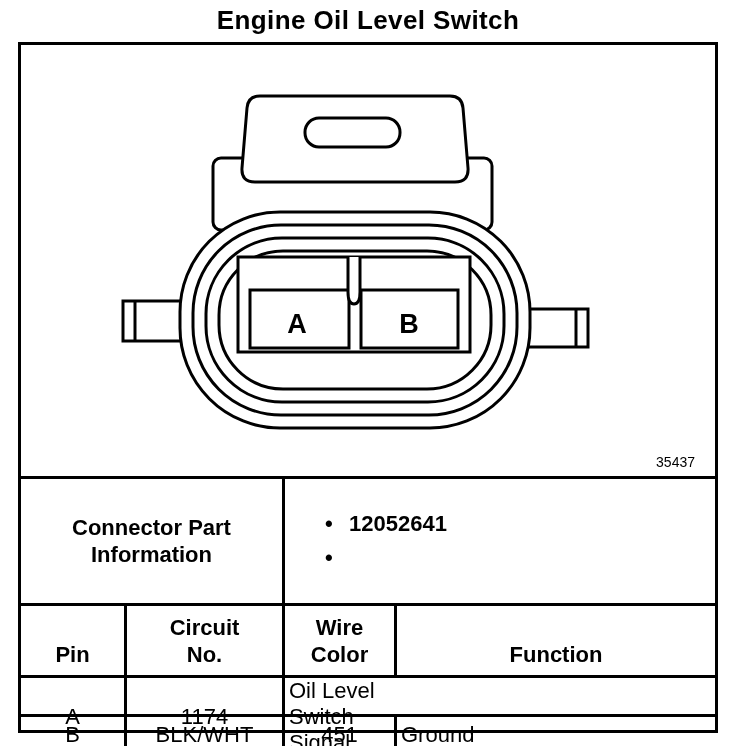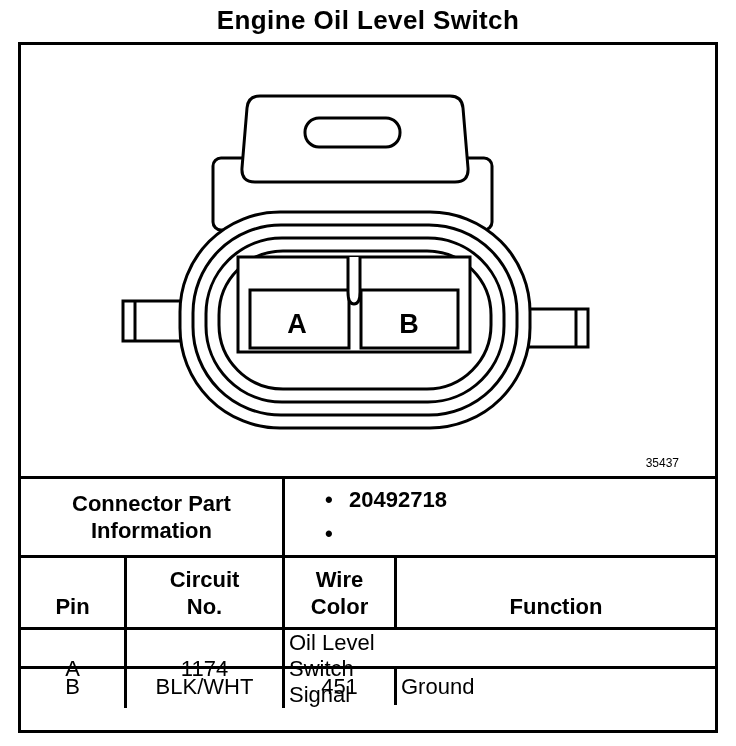--- a/index.html
+++ b/index.html
@@ -16,25 +16,25 @@
   .frame {
     position: absolute; left: 18px; top: 42px;
     width: 700px; height: 691px;
     border: 3px solid #000; box-sizing: border-box; background: #fff;
   }
   .diagram-cell {
     position: relative; width: 100%; height: 434px;
     border-bottom: 3px solid #000; box-sizing: border-box;
   }
   .diagram-cell svg { display: block; }
-  .fig-num { position: absolute; right: 36px; bottom: 6px; font-size: 12px; }
+  .fig-num { position: absolute; right: 20px; bottom: 6px; font-size: 14px; }
 
   .cpi-row {
     display: grid; grid-template-columns: 264px 1fr;
-    height: 79px; border-bottom: 3px solid #000; box-sizing: border-box;
+    height: 127px; border-bottom: 3px solid #000; box-sizing: border-box;
   }
   .cpi-left {
     border-right: 3px solid #000; box-sizing: border-box;
     display: flex; flex-direction: column; justify-content: center; align-items: center;
     font-weight: bold; font-size: 22px; line-height: 1.25; text-align: center;
   }
   .cpi-right {
     display: flex; flex-direction: column; justify-content: center;
     padding-left: 40px; font-weight: bold; font-size: 22px; line-height: 1.2;
   }
@@ -95,21 +95,21 @@
 
   <div class="cpi-row">
     <div class="cpi-left">
       <span>Connector Part</span>
       <span>Information</span>
     </div>
     <div class="cpi-right">
       <div class="bullet-item">
         <span class="bullet-dot">•</span>
         <span>
-          <span class="bline">20492718</span>
+          <span class="bline">12052641</span>
         </span>
       </div>
       <div class="bullet-item">
         <span class="bullet-dot">•</span>
       </div>
     </div>
   </div>
 
   <div class="grid-row header-row">
     <div class="header-cell">

